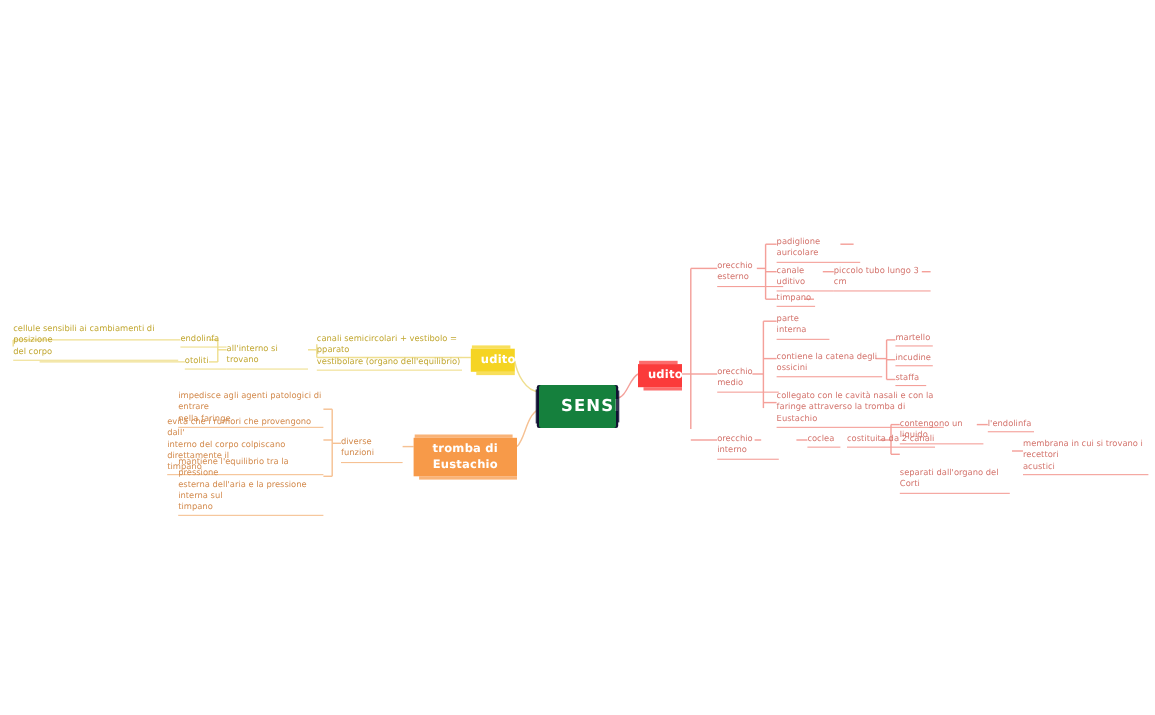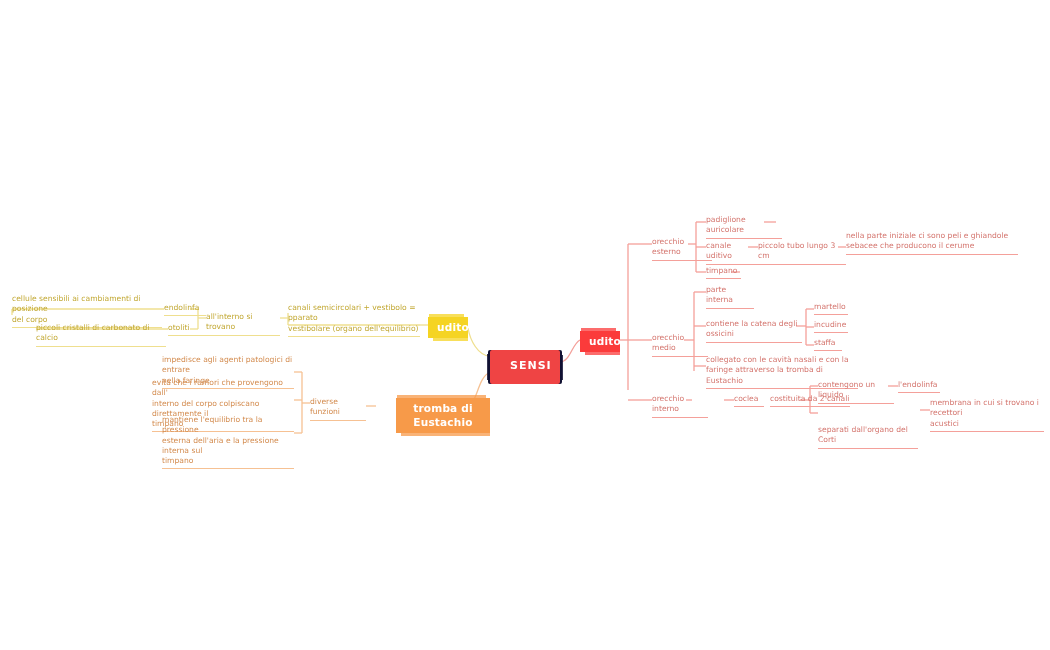--- a/index.html
+++ b/index.html
@@ -28,23 +28,23 @@
     pointer-events: none;
   }
   .node {
     position: absolute;
     box-sizing: border-box;
     white-space: pre-line;
     line-height: 1.35;
   }
   
   .root {
-    background: #ef4444;
+    background: #15803d;
     color: #ffffff;
-    font-size: 11px;
+    font-size: 15px;
     font-weight: bold;
     letter-spacing: 1px;
     padding: 9px 20px 10px 20px;
     border-radius: 2px;
     text-align: left;
     box-shadow: 2px 0 0 #111132, -2px 0 0 #111132;
   }
   .root::before {
     content: "";
     position: absolute;
@@ -180,22 +180,20 @@
   <div class="node root" style="left:490px; top:350px; width:70px;">SENSI</div>
 
   <div class="node marker red" style="left:580px; top:331px; width:40px;">udito</div>
 
   <div class="node leaf red u-red" style="left:652px; top:237px; width:60px;">orecchio esterno</div>
 
   <div class="node leaf red u-red" style="left:706px; top:215px; width:76px;">padiglione auricolare</div>
 
   <div class="node leaf red u-red" style="left:706px; top:241px; width:52px;">canale uditivo</div>
   <div class="node leaf red u-red" style="left:758px; top:241px; width:88px;">piccolo tubo lungo 3 cm</div>
-  <div class="node leaf red u-red" style="left:846px; top:231px; width:172px;">nella parte iniziale ci sono peli e ghiandole
-sebacee che producono il cerume</div>
 
   <div class="node leaf red u-red" style="left:706px; top:266px; width:35px;">timpano</div>
 
   <div class="node leaf red u-red" style="left:652px; top:333px; width:56px;">orecchio medio</div>
 
   <div class="node leaf red u-red" style="left:706px; top:285px; width:48px;">parte interna</div>
 
   <div class="node leaf red u-red" style="left:706px; top:319px; width:96px;">contiene la catena degli ossicini</div>
 
   <div class="node leaf red u-red" style="left:814px; top:302px; width:34px;">martello</div>
@@ -220,23 +218,22 @@
 
   <div class="node leaf yellow u-yellow" style="left:206px; top:312px; width:74px;">all'interno si trovano</div>
   <div class="node leaf yellow u-yellow" style="left:288px; top:303px; width:132px;">canali semicircolari + vestibolo = pparato
 vestibolare (organo dell'equilibrio)</div>
 
   <div class="node leaf yellow u-yellow" style="left:164px; top:303px; width:42px;">endolinfa</div>
   <div class="node leaf yellow u-yellow" style="left:12px; top:294px; width:150px;">cellule sensibili ai cambiamenti di posizione
 del corpo</div>
 
   <div class="node leaf yellow u-yellow" style="left:168px; top:323px; width:38px;">otoliti</div>
-  <div class="node leaf yellow u-yellow" style="left:36px; top:323px; width:130px;">piccoli cristalli di carbonato di calcio</div>
-
-  <div class="node marker orange" style="left:376px; top:398px; width:94px;margin-left:20px;">tromba di Eustachio</div>
+
+  <div class="node marker orange" style="left:376px; top:398px; width:94px;">tromba di Eustachio</div>
 
   <div class="node leaf orange u-orange" style="left:310px; top:397px; width:56px;">diverse funzioni</div>
 
   <div class="node leaf orange u-orange" style="left:162px; top:355px; width:132px;">impedisce agli agenti patologici di entrare
 nella faringe</div>
   <div class="node leaf orange u-orange" style="left:152px; top:378px; width:142px;">evita che i rumori che provengono dall'
 interno del corpo colpiscano direttamente il
 timpano</div>
   <div class="node leaf orange u-orange" style="left:162px; top:415px; width:132px;">mantiene l'equilibrio tra la pressione
 esterna dell'aria e la pressione interna sul

